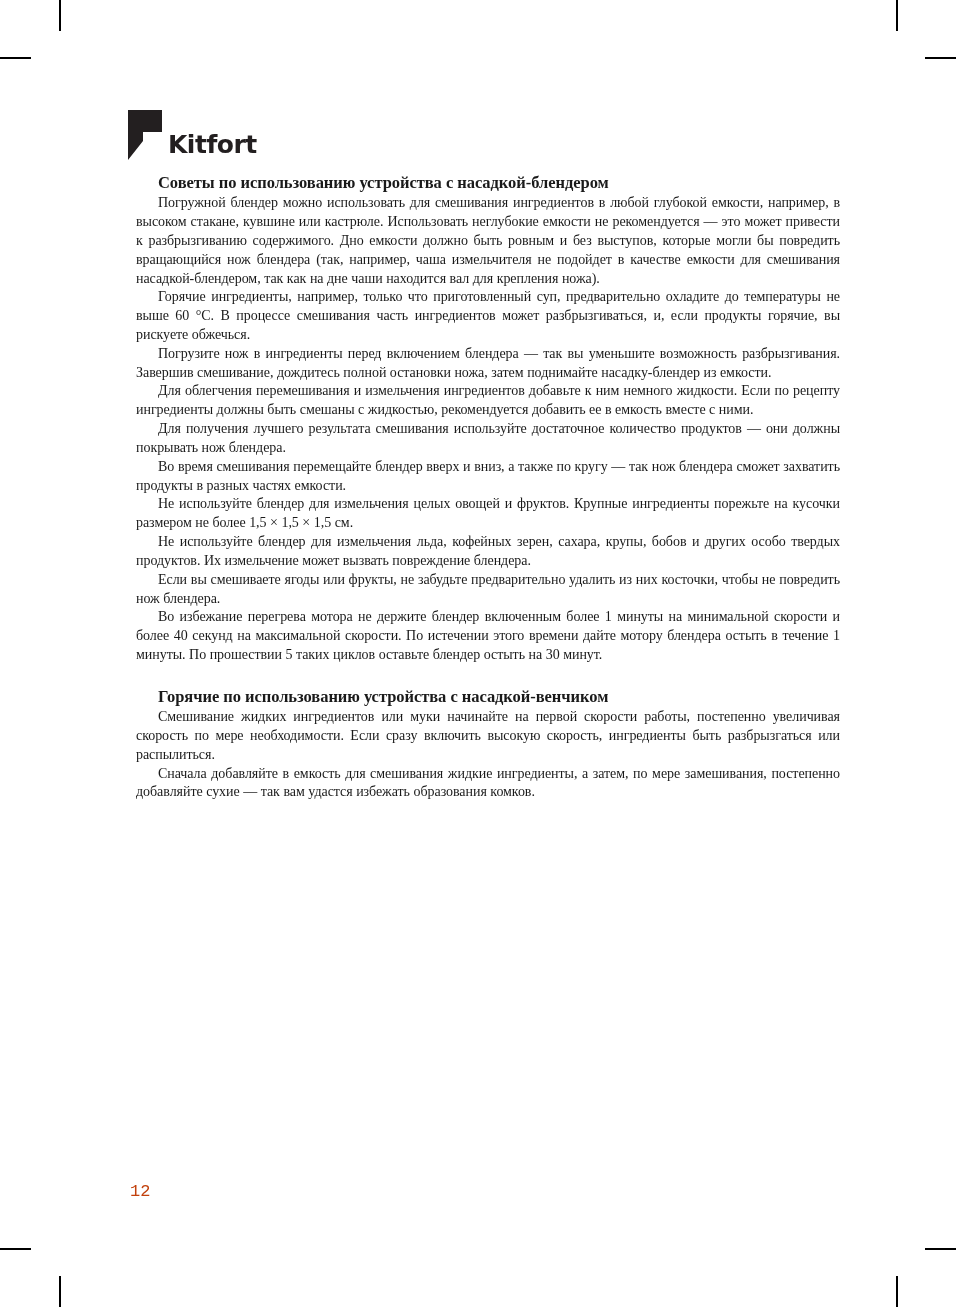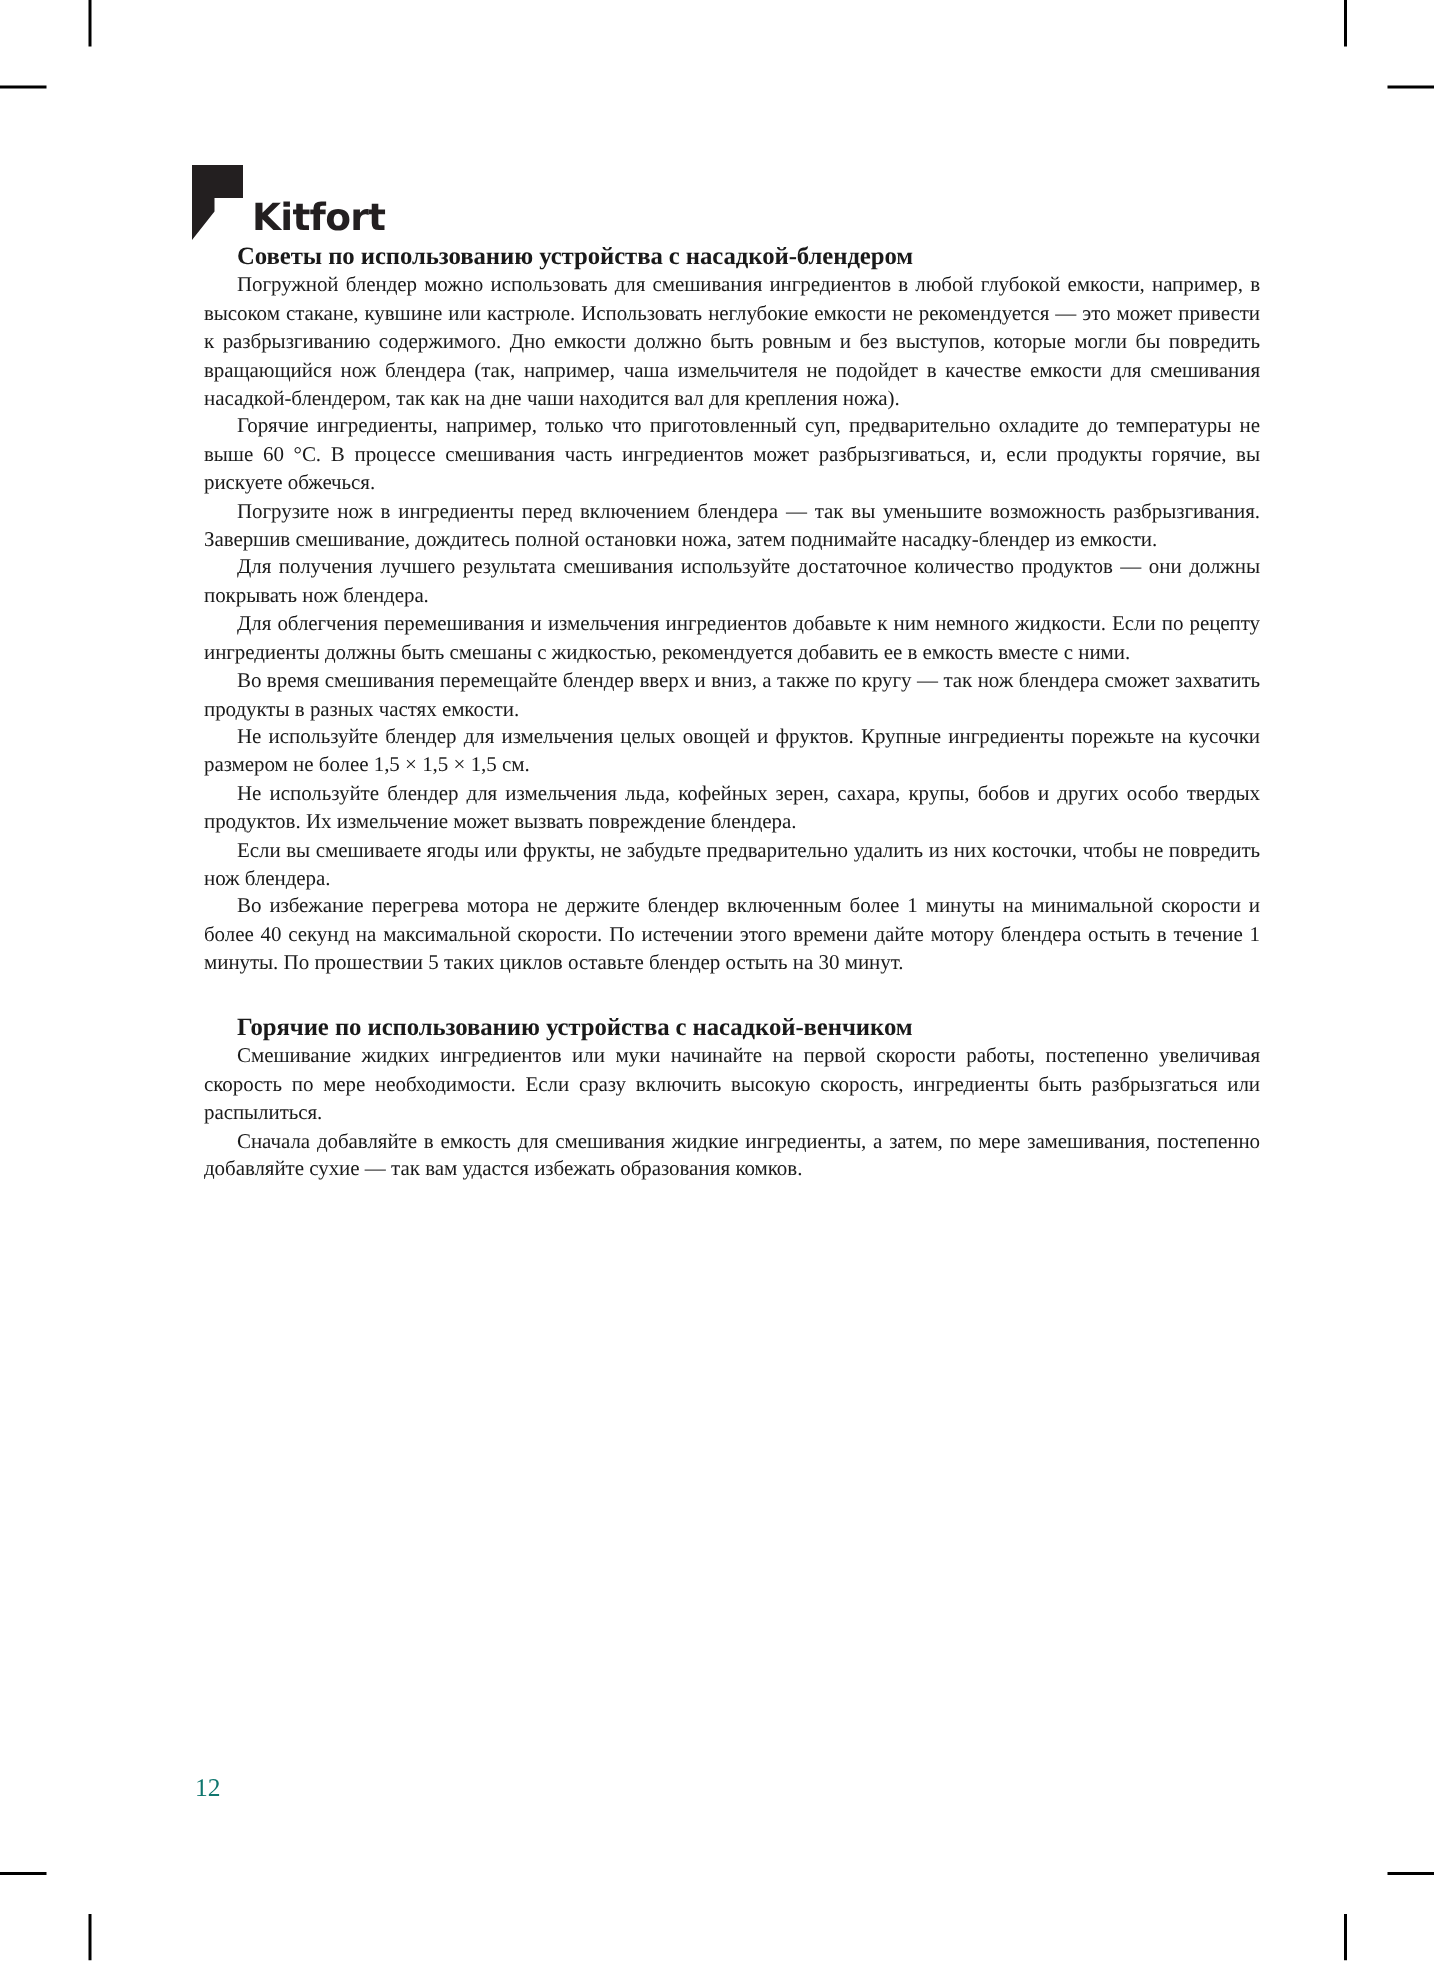--- a/index.html
+++ b/index.html
@@ -65,21 +65,21 @@
     letter-spacing: -0.5px;
     color: #231f20;
     line-height: 1;
     padding-bottom: 3px;
   }
 
   
   .body-text {
     position: absolute;
     left: 0;
-    top: 160px;
+    top: 172px;
     width: 704px;
   }
   h2.section-heading {
     font-size: 16.5px;
     font-weight: bold;
     margin: 0;
     padding: 0;
     line-height: 1.345;
     text-indent: 22px;
     letter-spacing: -0.05px;
@@ -101,22 +101,22 @@
   }
 
   
 
   
   .page-number {
     position: absolute;
     left: -6px;
     top: 1182px;
     font-size: 17px;
-    color: #0f766e;
-    font-family: Liberation Serif, serif;
+    color: #c2410c;
+    font-family: Liberation Mono, monospace;
   }
 </style>
 </head>
 <body>
 
 <div class="crop v crop-tl-v"></div>
 <div class="crop h crop-tl-h"></div>
 <div class="crop v crop-tr-v"></div>
 <div class="crop h crop-tr-h"></div>
 <div class="crop v crop-bl-v"></div>
@@ -135,22 +135,22 @@
     <span class="logo-text">Kitfort</span>
   </div>
 
   <div class="body-text">
 
     <h2 class="section-heading">Советы по использованию устройства с насадкой-блендером</h2>
 
     <p class="para">Погружной блендер можно использовать для смешивания ингредиентов в любой глубокой емкости, например, в высоком стакане, кувшине или кастрюле. Использовать неглубокие емкости не рекомендуется — это может привести к разбрызгиванию содержимого. Дно емкости должно быть ровным и без выступов, которые могли бы повредить вращающийся нож блендера (так, например, чаша измельчителя не подойдет в качестве емкости для смешивания насадкой-блендером, так как на дне чаши находится вал для крепления ножа).</p>
     <p class="para">Горячие ингредиенты, например, только что приготовленный суп, предварительно охладите до температуры не выше 60 °C. В процессе смешивания часть ингредиентов может разбрызгиваться, и, если продукты горячие, вы рискуете обжечься.</p>
     <p class="para">Погрузите нож в ингредиенты перед включением блендера — так вы уменьшите возможность разбрызгивания. Завершив смешивание, дождитесь полной остановки ножа, затем поднимайте насадку-блендер из емкости.</p>
+    <p class="para">Для облегчения перемешивания и измельчения ингредиентов добавьте к ним немного жидкости. Если по рецепту ингредиенты должны быть смешаны с жидкостью, рекомендуется добавить ее в емкость вместе с ними.</p>
     <p class="para">Для получения лучшего результата смешивания используйте достаточное количество продуктов — они должны покрывать нож блендера.</p>
-    <p class="para">Для облегчения перемешивания и измельчения ингредиентов добавьте к ним немного жидкости. Если по рецепту ингредиенты должны быть смешаны с жидкостью, рекомендуется добавить ее в емкость вместе с ними.</p>
     <p class="para">Во время смешивания перемещайте блендер вверх и вниз, а также по кругу — так нож блендера сможет захватить продукты в разных частях емкости.</p>
     <p class="para">Не используйте блендер для измельчения целых овощей и фруктов. Крупные ингредиенты порежьте на кусочки размером не более 1,5 × 1,5 × 1,5 см.</p>
     <p class="para">Не используйте блендер для измельчения льда, кофейных зерен, сахара, крупы, бобов и других особо твердых продуктов. Их измельчение может вызвать повреждение блендера.</p>
     <p class="para">Если вы смешиваете ягоды или фрукты, не забудьте предварительно удалить из них косточки, чтобы не повредить нож блендера.</p>
     <p class="para">Во избежание перегрева мотора не держите блендер включенным более 1 минуты на минимальной скорости и более 40 секунд на максимальной скорости. По истечении этого времени дайте мотору блендера остыть в течение 1 минуты. По прошествии 5 таких циклов оставьте блендер остыть на 30 минут.</p>
 
     <h2 class="section-heading second">Горячие по использованию устройства с насадкой-венчиком</h2>
 
     <p class="para">Смешивание жидких ингредиентов или муки начинайте на первой скорости работы, постепенно увеличивая скорость по мере необходимости. Если сразу включить высокую скорость, ингредиенты быть разбрызгаться или распылиться.</p>
     <p class="para">Сначала добавляйте в емкость для смешивания жидкие ингредиенты, а затем, по мере замешивания, постепенно добавляйте сухие — так вам удастся избежать образования комков.</p>

